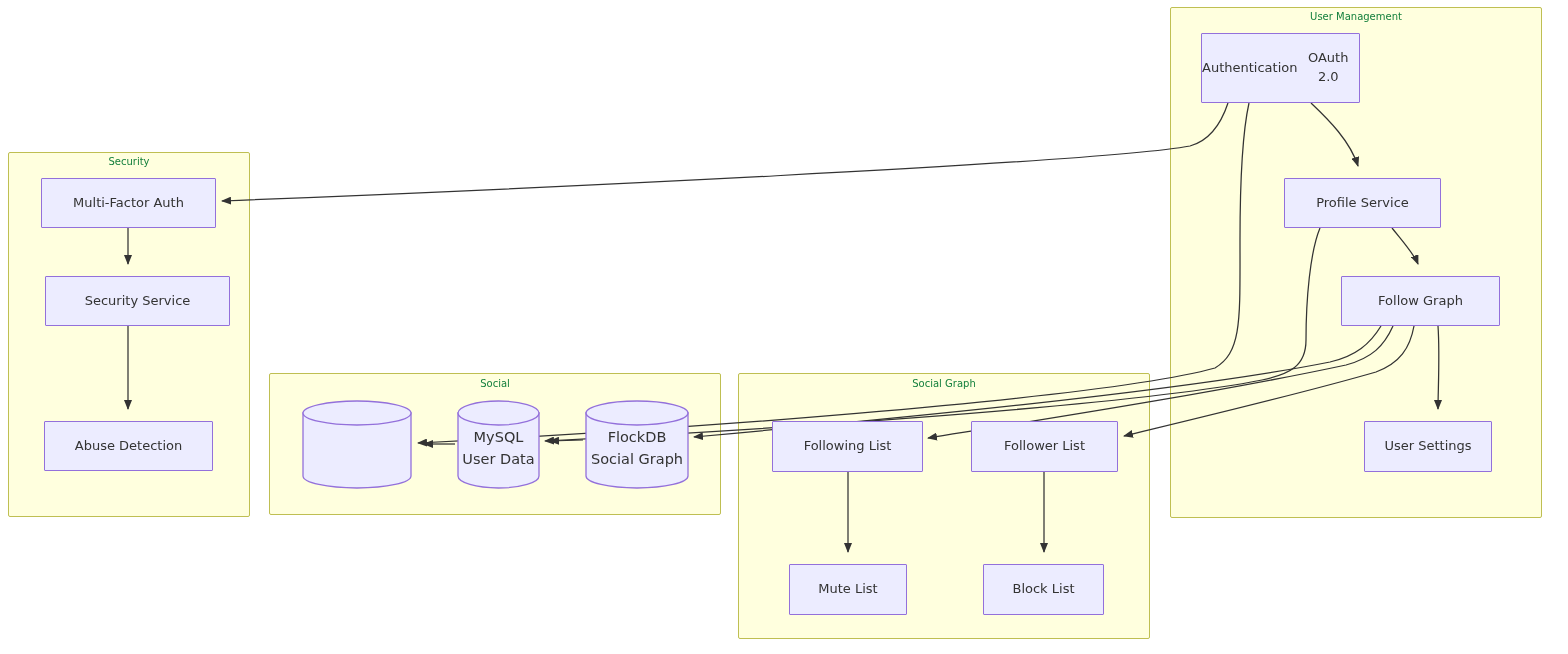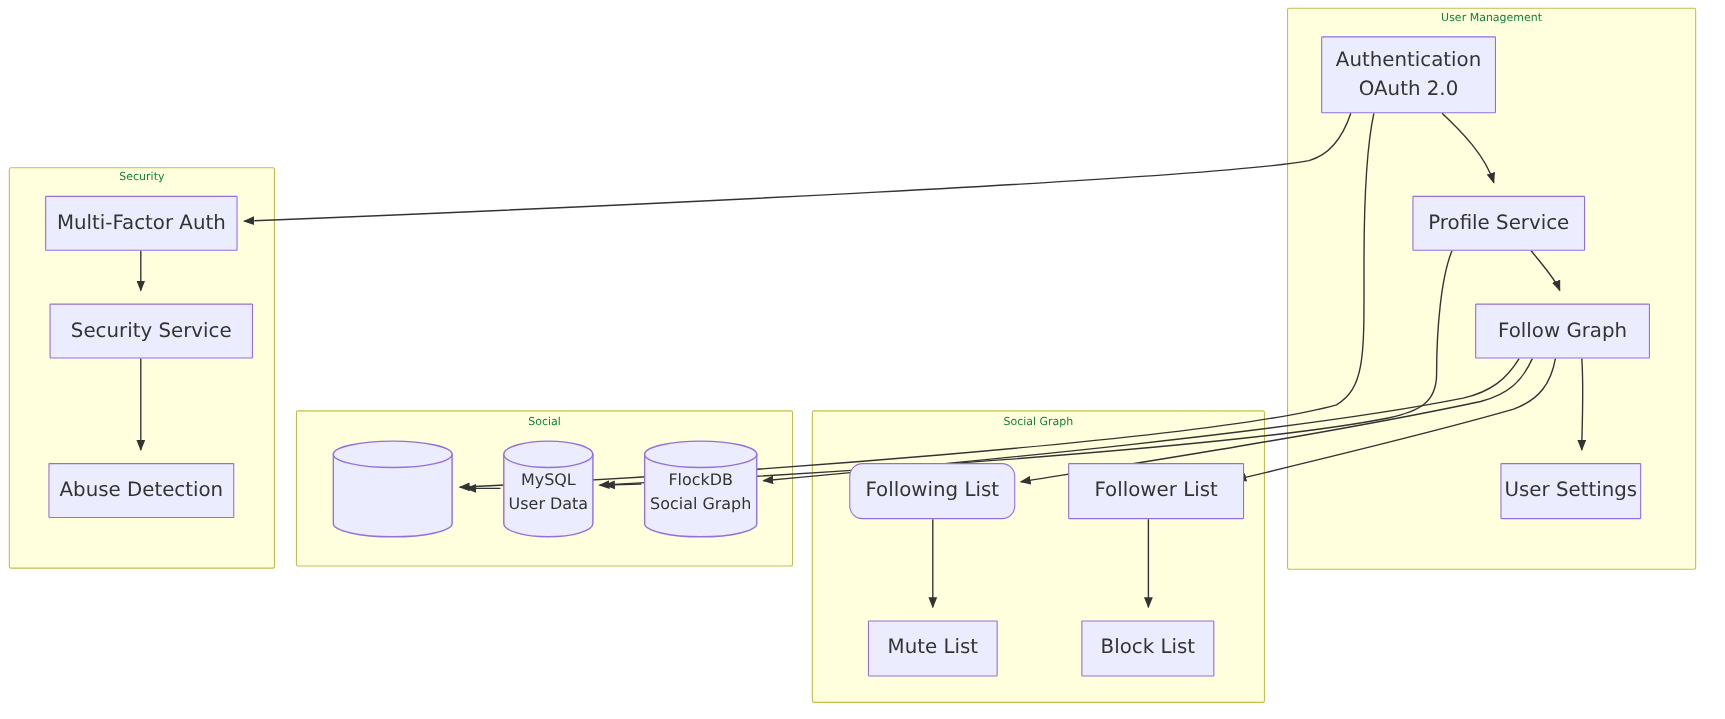--- a/index.html
+++ b/index.html
@@ -4,22 +4,22 @@
 <style>
   html,body{margin:0;padding:0;background:#ffffff;}
   #stage{position:relative;width:1568px;height:654px;background:#ffffff;
          font-family:"DejaVu Sans","Liberation Sans",sans-serif;overflow:hidden;}
   #edges{position:absolute;left:0;top:0;width:1568px;height:654px;pointer-events:none;}
 
   .cluster{position:absolute;background:#ffffde;border:1px solid #bfbf52;border-radius:2px;box-sizing:border-box;}
   .cluster-title{position:absolute;transform:translateX(-50%);font-size:10px;color:#15803d;white-space:nowrap;}
 
   .node{position:absolute;box-sizing:border-box;background:#ececff;border:1px solid #9370db;
-        display:flex;flex-direction:column;align-items:center;justify-content:center;
-        font-size:18px;color:#333333;line-height:1.45;text-align:center;border-radius:1px;}
+        display:flex;flex-direction:row;align-items:center;justify-content:center;
+        font-size:13px;color:#333333;line-height:1.45;text-align:center;border-radius:1px;}
   .node .l2{display:block;}
 
   .db{position:absolute;box-sizing:border-box;display:flex;flex-direction:column;
       align-items:center;justify-content:center;font-size:14.5px;color:#333333;
       line-height:1.45;text-align:center;}
   .db .dbshape{position:absolute;left:0;top:0;width:100%;height:100%;}
   .db .dbtext{position:relative;z-index:2;padding-top:8px;}
 </style>
 </head>
 <body>
@@ -114,25 +114,25 @@
     <svg class="dbshape" viewBox="0 0 104 89" preserveAspectRatio="none">
       <path d="M1,13 L1,76 A51,12 0 0 0 103,76 L103,13 Z" fill="#ececff" stroke="#9370db" stroke-width="1.3"></path>
       <ellipse cx="52" cy="13" rx="51" ry="12" fill="#ececff" stroke="#9370db" stroke-width="1.3"></ellipse>
     </svg>
     <div class="dbtext">
       <span>FlockDB</span>
       <span class="l2">Social Graph</span>
     </div>
   </div>
 
-  <div class="node" style="left:772px;top:421px;width:151px;height:51px;border-radius:12px;">
+  <div class="node" style="left:772px;top:421px;width:151px;height:51px;">
     <span>Following List</span>
   </div>
 
-  <div class="node" style="left:971px;top:421px;width:160px;height:51px;">
+  <div class="node" style="left:971px;top:421px;width:147px;height:51px;">
     <span>Follower List</span>
   </div>
 
   <div class="node" style="left:983px;top:564px;width:121px;height:51px;">
     <span>Block List</span>
   </div>
 
   <div class="node" style="left:789px;top:564px;width:118px;height:51px;">
     <span>Mute List</span>
   </div>

